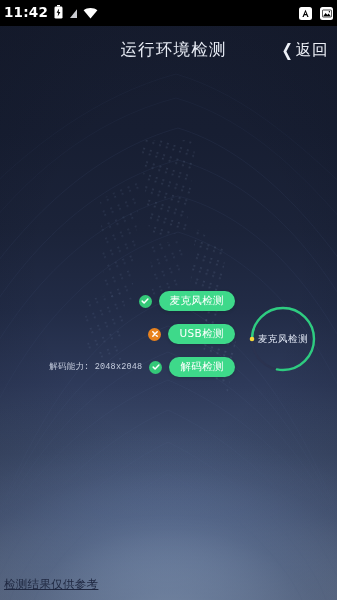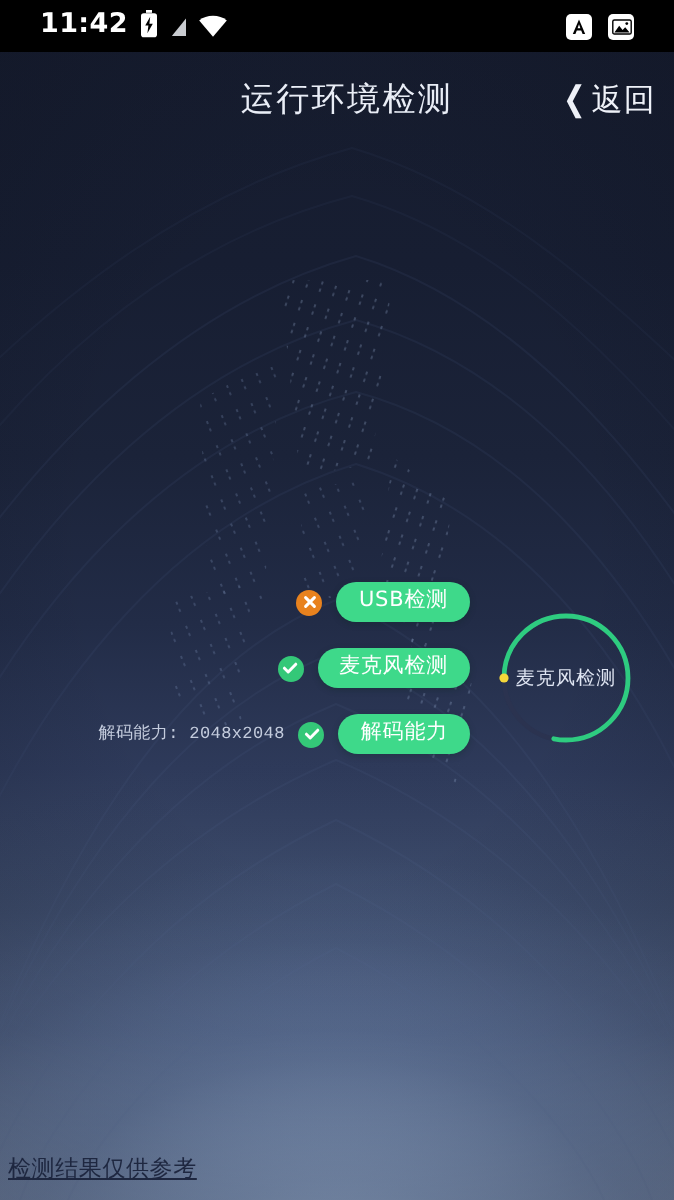--- a/index.html
+++ b/index.html
@@ -14,21 +14,21 @@
     width:337px; height:600px;
     overflow:hidden;
   }
 
   
   .statusbar {
     position:absolute; top:0; left:0;
     width:337px; height:26px;
     background:#000;
     display:flex; align-items:center;
-    padding:0 20px;
+    padding:0 4px;
     z-index:40;
   }
   .sb-time {
     color:#fff; font-size:13.5px; font-weight:600;
     letter-spacing:.2px; line-height:1;
   }
   .sb-left-icons { display:flex; align-items:center; gap:5px; margin-left:6px; }
   .sb-spacer { flex:1; }
   .sb-right-icons { display:flex; align-items:center; gap:8px; }
   .sb-badge {
@@ -281,46 +281,46 @@
     <div class="back-btn">
       <span class="back-chevron">❮</span>
       <span>返回</span>
     </div>
   </div>
 
   <div class="rows">
 
     <div class="det-row">
       <span class="det-label"></span>
+      <span class="status-dot ok">
+        <svg width="8" height="8" viewBox="0 0 8 8">
+          <path d="M1.2 4.1 L3.1 6 L6.9 2.1" fill="none" stroke="#fff" stroke-width="1.5" stroke-linecap="round" stroke-linejoin="round"></path>
+        </svg>
+      </span>
+      <span class="pill">麦克风检测</span>
+    </div>
+
+    <div class="det-row">
+      <span class="det-label"></span>
       <span class="status-dot fail">
         <svg width="8" height="8" viewBox="0 0 8 8">
           <path d="M1.8 1.8 L6.2 6.2 M6.2 1.8 L1.8 6.2" fill="none" stroke="#fff" stroke-width="1.5" stroke-linecap="round"></path>
         </svg>
       </span>
       <span class="pill">USB检测</span>
-    </div>
-
-    <div class="det-row">
-      <span class="det-label"></span>
-      <span class="status-dot ok">
-        <svg width="8" height="8" viewBox="0 0 8 8">
-          <path d="M1.2 4.1 L3.1 6 L6.9 2.1" fill="none" stroke="#fff" stroke-width="1.5" stroke-linecap="round" stroke-linejoin="round"></path>
-        </svg>
-      </span>
-      <span class="pill">麦克风检测</span>
     </div>
 
     <div class="det-row">
       <span class="det-label">解码能力: 2048x2048</span>
       <span class="status-dot ok">
         <svg width="8" height="8" viewBox="0 0 8 8">
           <path d="M1.2 4.1 L3.1 6 L6.9 2.1" fill="none" stroke="#fff" stroke-width="1.5" stroke-linecap="round" stroke-linejoin="round"></path>
         </svg>
       </span>
-      <span class="pill">解码能力</span>
+      <span class="pill">解码检测</span>
     </div>
 
   </div>
 
   <div class="ring-wrap">
     <svg width="74" height="74" viewBox="0 0 74 74">
       <circle cx="37" cy="37" r="31" fill="none" stroke="#2b3350" stroke-width="2.4"></circle>
       <circle cx="37" cy="37" r="31" fill="none" stroke="#2ecc80" stroke-width="2.4" stroke-linecap="round" stroke-dasharray="152 195" transform="rotate(180 37 37)"></circle>
       <circle cx="6" cy="37" r="2.3" fill="#f5d73a"></circle>
     </svg>

